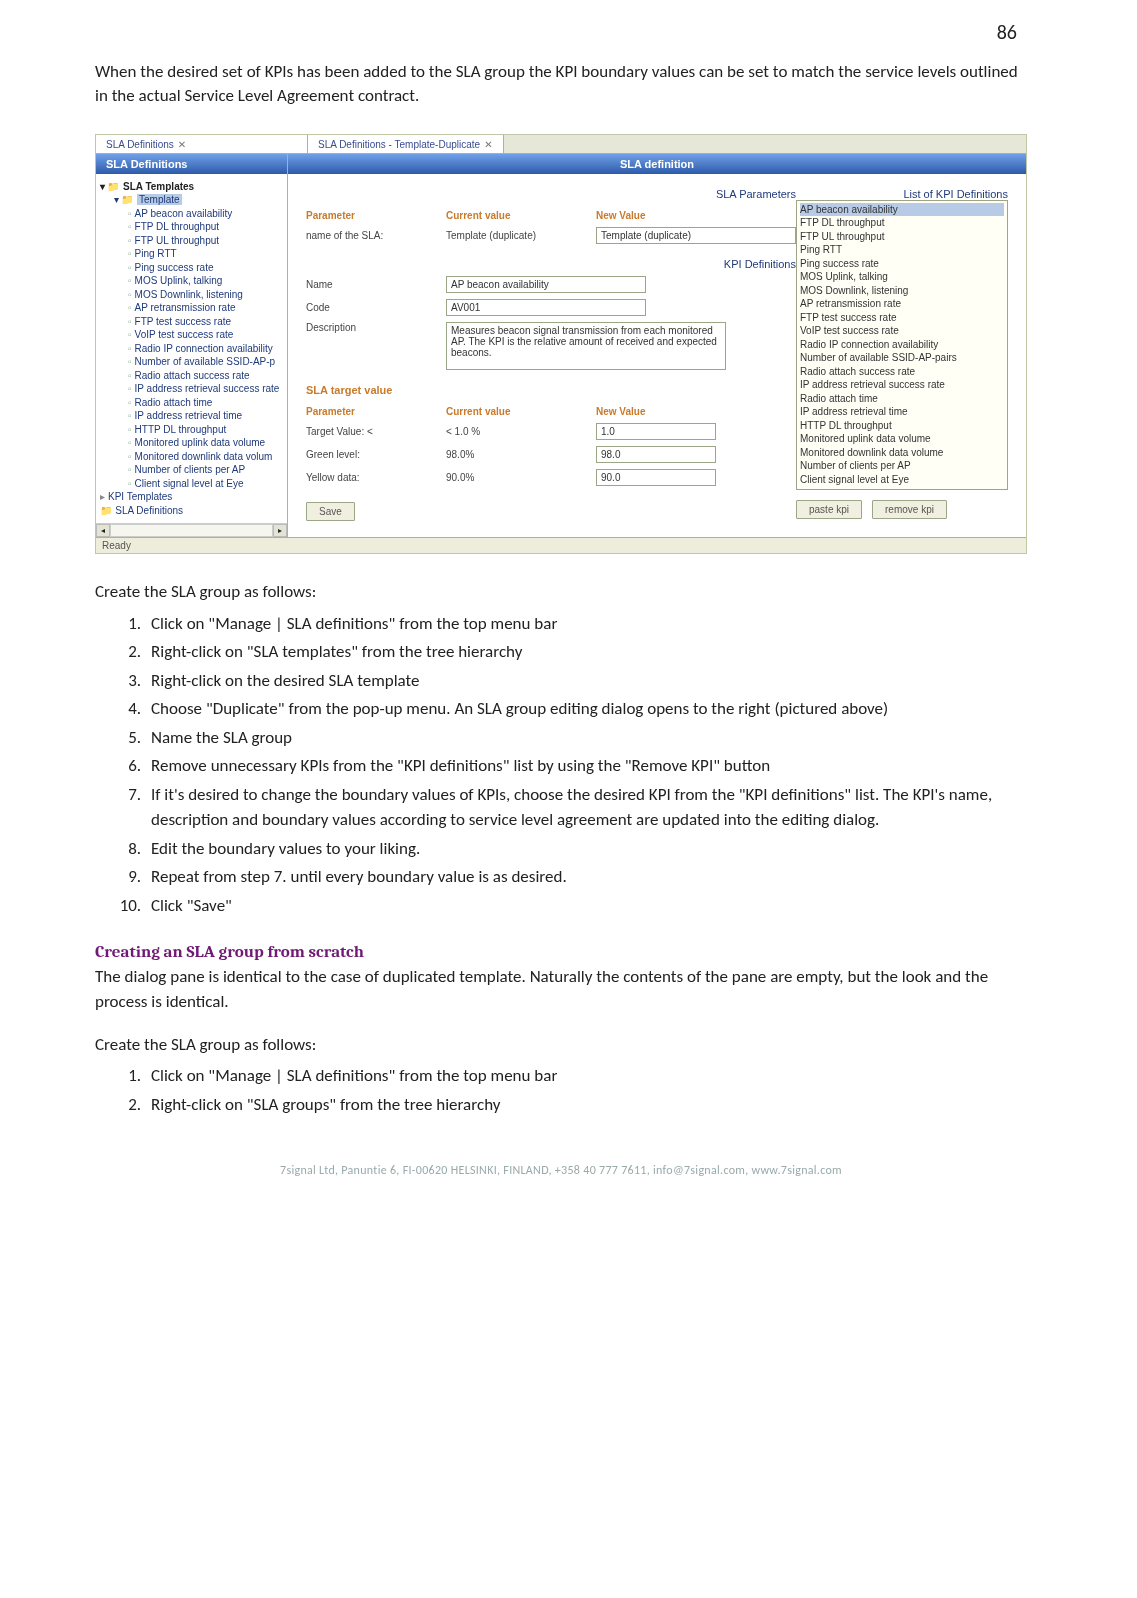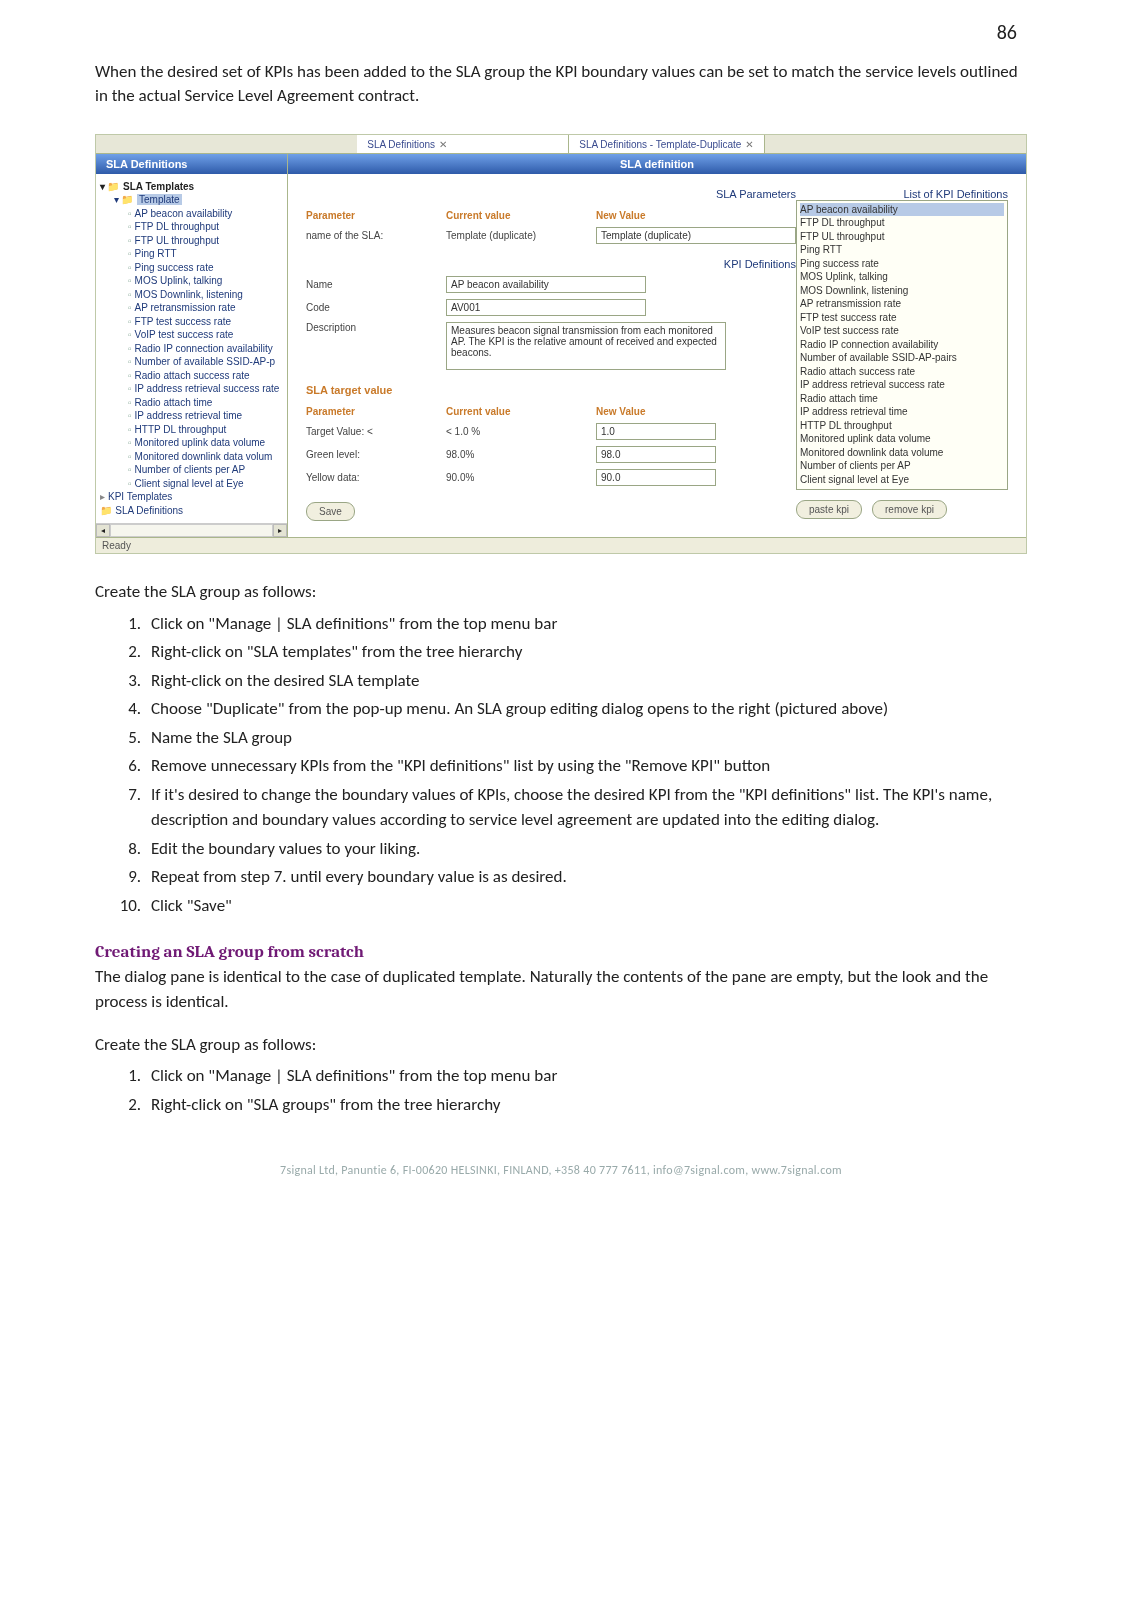--- a/index.html
+++ b/index.html
@@ -8,21 +8,21 @@
   .page-number { position: absolute; top: 20px; right: 120px; font-size: 20px; }
   .intro { font-size: 17px; line-height: 1.4; margin-bottom: 26px; }
   h2.section { font-family: Cambria, Georgia, serif; font-weight: bold; color: #3b3b3b; font-size: 20px; margin-bottom: 14px; }
 
   .screenshot { border: 1px solid #bfc9a8; margin-bottom: 26px; background: #f4f2e0; font-family: Tahoma, Arial, sans-serif; font-size: 10px; }
   .app-top { display: flex; align-items: center; background: linear-gradient(#5a6a2e,#3d4b1d); height: 36px; padding: 0 6px; }
   .brand { display: flex; align-items: center; gap: 8px; background: #3c4c1f; padding: 4px 24px 4px 10px; border-radius: 0 14px 14px 0; color:#fff; font-weight:bold; font-size:15px; letter-spacing:.5px;}
   .brand .logo { width:20px; height:20px; background: radial-gradient(circle at 30% 30%, #eee, #888); border-radius:50%; position:relative;}
   .brand .logo:before{content:"";position:absolute;left:3px;top:3px;width:8px;height:8px;border-radius:50%;background:#c33;}
   .menubar { display:flex; gap:24px; color:#e8efcf; font-size:10px; margin-left:30px;}
-  .tabbar { display:flex; background:#e7e7d7; border-bottom:1px solid #aab68c;justify-content:center; }
+  .tabbar { display:flex; background:#e7e7d7; border-bottom:1px solid #aab68c; }
   .tabpane { padding:4px 10px 3px 10px; border-right:1px solid #aab68c; background:#fff; font-size:10px; color:#3a4b8f;}
   .tabpane .x{ color:#777; margin-left:4px; }
   .splitpane { display:flex; }
   .left { width: 212px; background:#fff; border-right:1px solid #aab68c;}
   .left-header { background: linear-gradient(#6fa0e8,#2e5aa9); color:#fff; font-weight:bold; font-size:11px; padding:4px 10px;}
   .tree { padding:6px 4px; font-size:10px; color:#1f3a7a; line-height:1.35;}
   .tree .root { font-weight:bold; color:#222;}
   .tree .hl { background:#b7cae6; padding:0 2px;}
   .tree .item { white-space:nowrap; overflow:hidden; text-overflow:clip; }
   .tree .item:before { content:"▫"; color:#8a9; margin:0 3px 0 0;}
@@ -44,21 +44,21 @@
   .row { display:flex; align-items:center; margin-top:6px;}
   .lbl { width:140px; color:#444; font-size:10px;}
   .val { width:150px; color:#444; font-size:10px;}
   input[type=text], textarea { font-family:inherit; font-size:10px; padding:2px 4px; border:1px solid #9aa685; background:#fff; color:#333;}
   input.wide{width:200px;}
   input.med{width:120px;}
   textarea{width:280px;height:48px;resize:none;}
   .listbox { border:1px solid #9aa685; background:#fffff6; padding:2px 3px; font-size:10px; color:#333; line-height:1.35; height:290px; overflow:hidden;}
   .listbox .sel { background:#b7cae6;}
   .btn-row { display:flex; gap:10px; margin-top:10px;}
-  button { font-family:inherit; font-size:10px; padding:3px 12px; border:1px solid #9aa685; background:#f1efdf; color:#555; border-radius:9px; cursor:pointer;}
+  button { font-family:inherit; font-size:10px; padding:3px 12px; border:1px solid #9aa685; background:#f1efdf; color:#555; border-radius:1px; cursor:pointer;}
   .status { border-top:1px solid #aab68c; background:#eeeddc; padding:2px 6px; font-size:10px; color:#555;}
 
   .body-text { font-size:17px; line-height:1.45; margin-bottom:6px;}
   ol.steps { margin:4px 0 24px 50px; font-size:17px; line-height:1.5;}
   ol.steps li { padding-left:6px; margin-bottom:3px;}
   h3.sub { font-family: Cambria, Georgia, serif; color:#701a75; font-weight:bold; font-size:17px; margin:12px 0 4px 0;}
   .footer { text-align:center; color:#9aa; font-size:12px; letter-spacing:.3px; margin-top:30px; padding-top:16px;}
 </style>
 </head>
 <body>

